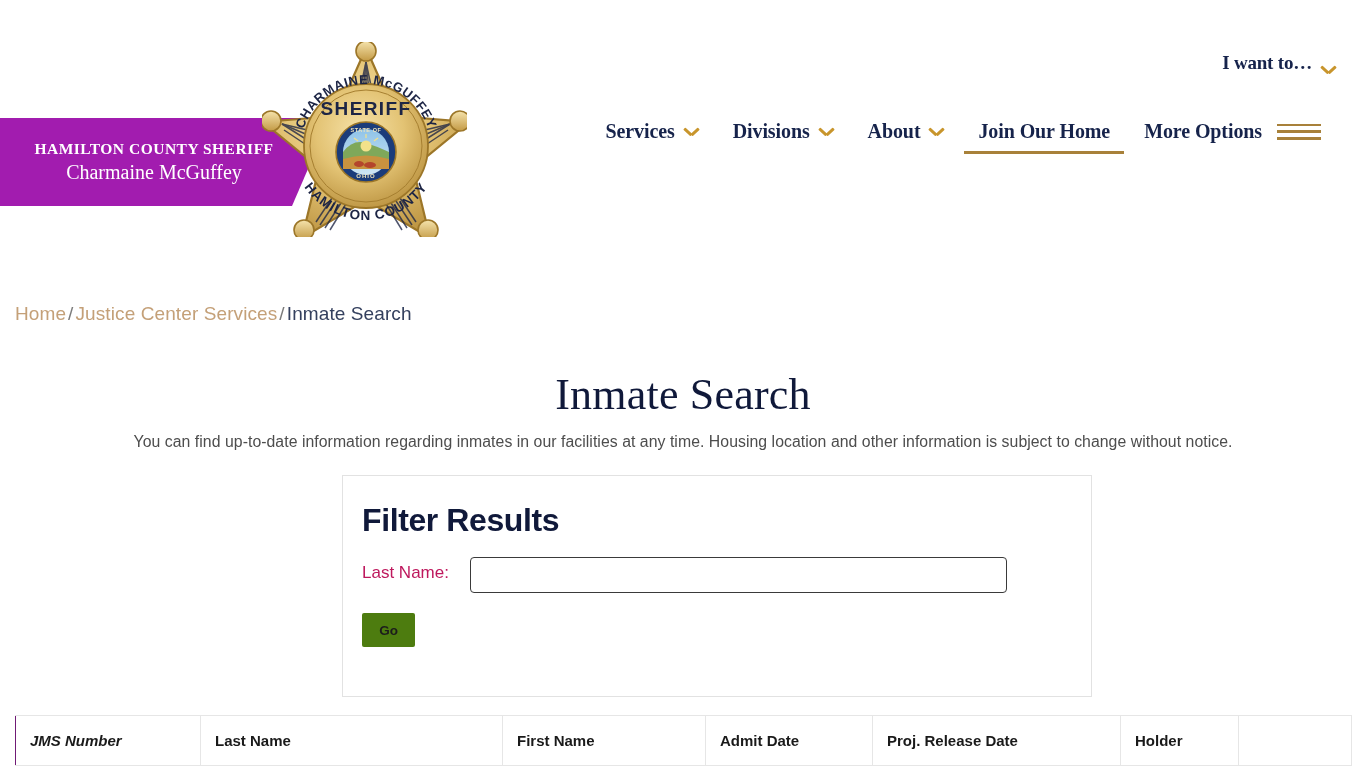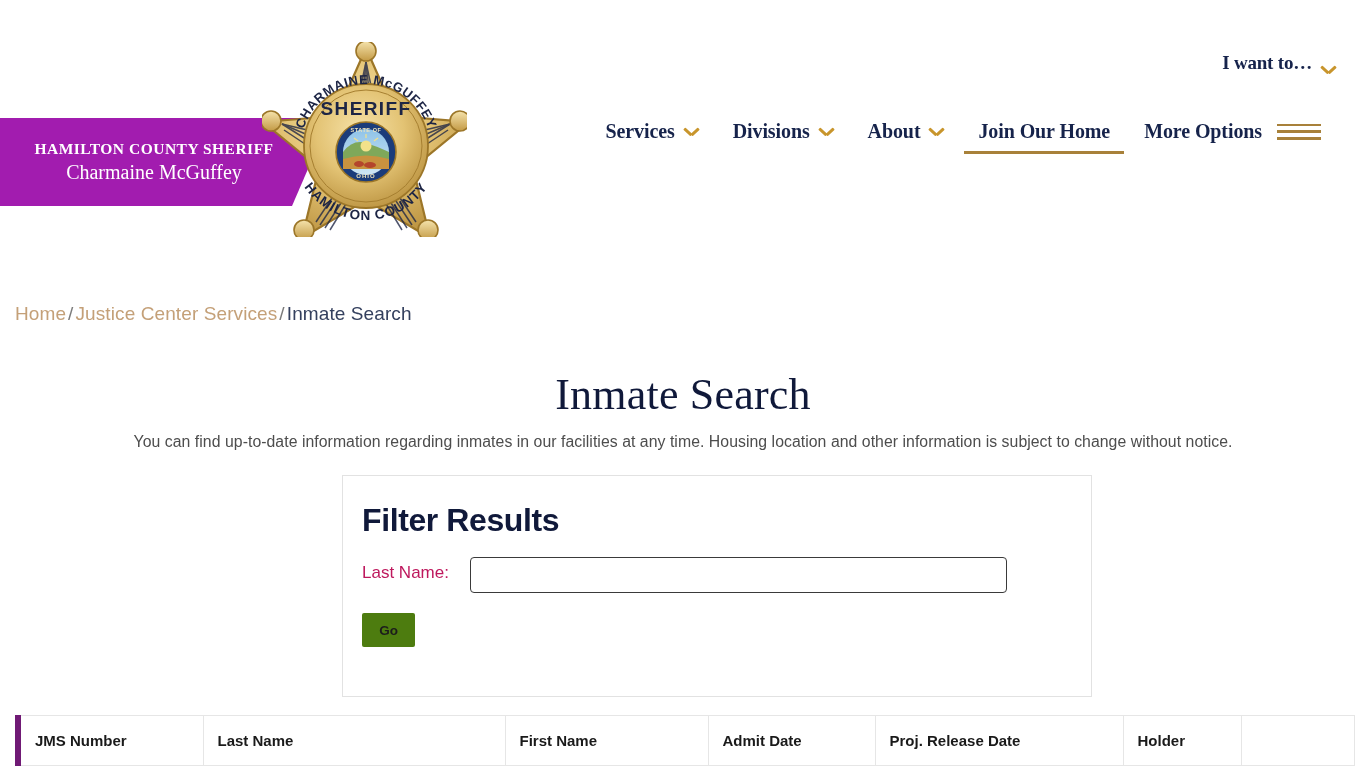--- a/index.html
+++ b/index.html
@@ -249,21 +249,21 @@
     height: 50px;
     text-align: left;
     padding: 0 0 0 14px;
     font-size: 15px;
     font-weight: 700;
     color: #1a1a1a;
     vertical-align: middle;
     background: #fff;
     white-space: nowrap;
   }
-  .results-table th:first-child { border-left: 6px solid #701a75; }
+  .results-table th:first-child { border-left: 1px solid #701a75; font-style: italic; }
 </style>
 </head>
 <body>
 
 <div class="page">
 
   <div class="header">
 
     <div class="utility-bar">
       <span class="utility-label">I want to…</span>

